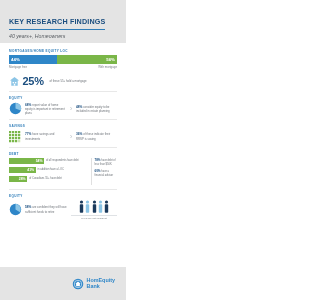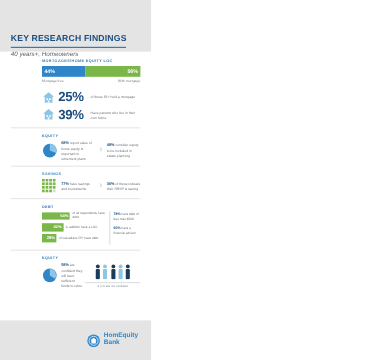--- a/index.html
+++ b/index.html
@@ -7,41 +7,41 @@
     width: 126px; height: 300px;
     background: #ffffff;
     font-family: "Liberation Sans", sans-serif;
     overflow: hidden;
   }
   .page { width: 126px; height: 300px; position: relative; background: #fff; }
 
   
   .header {
     background: #e4e4e4;
-    padding: 21px 9px 9px 9px;
+    padding: 10px 9px 9px 9px;
     height: 43px;
   }
   .header-title {
     color: #1b4e7f;
     font-size: 7.2px;
     font-weight: bold;
     letter-spacing: 0.15px;
     border-bottom: 0.8px solid #2e7cb8;
     padding-bottom: 2.5px;
     display: inline-block;
   }
   .header-sub {
     color: #5d6166;
     font-size: 5.2px;
     margin-top: 3.5px;
     font-style: italic;
   }
 
   
-  .sec { padding: 0 9px; margin-left: 26px; }
+  .sec { padding: 0 9px; }
   .sec-label {
     font-size: 3.1px;
     font-weight: bold;
     color: #2e7cb8;
     letter-spacing: 0.35px;
     margin-bottom: 2.2px;
   }
   .divider { height: 1px; background: #e8e8e8; margin: 4px 9px; }
 
   
@@ -155,30 +155,20 @@
   <div class="sec stats">
     <div class="stat-row">
       <svg class="house-icon" viewBox="0 0 24 24">
         <path d="M12 2 L22 10 H19 V21 H5 V10 H2 Z" fill="#8cc5e6"></path>
         <rect x="8" y="13" width="3" height="3" fill="#ffffff"></rect>
         <rect x="13" y="13" width="3" height="3" fill="#ffffff"></rect>
         <rect x="10.5" y="17" width="3" height="4" fill="#ffffff"></rect>
       </svg>
       <div class="stat-pct">25%</div>
       <div class="stat-desc">of these 55+ hold a mortgage</div>
-    </div>
-    <div class="stat-row">
-      <svg class="house-icon" viewBox="0 0 24 24">
-        <path d="M12 2 L22 10 H19 V21 H5 V10 H2 Z" fill="#8cc5e6"></path>
-        <rect x="8" y="13" width="3" height="3" fill="#ffffff"></rect>
-        <rect x="13" y="13" width="3" height="3" fill="#ffffff"></rect>
-        <rect x="10.5" y="17" width="3" height="4" fill="#ffffff"></rect>
-      </svg>
-      <div class="stat-pct">39%</div>
-      <div class="stat-desc">Have parents who live in their own home</div>
     </div>
   </div>
 
   <div class="divider"></div>
 
   <div class="sec">
     <div class="sec-label">EQUITY</div>
     <div class="twoup">
       <div class="icon-box">
         <svg width="13" height="13" viewBox="0 0 32 32">

